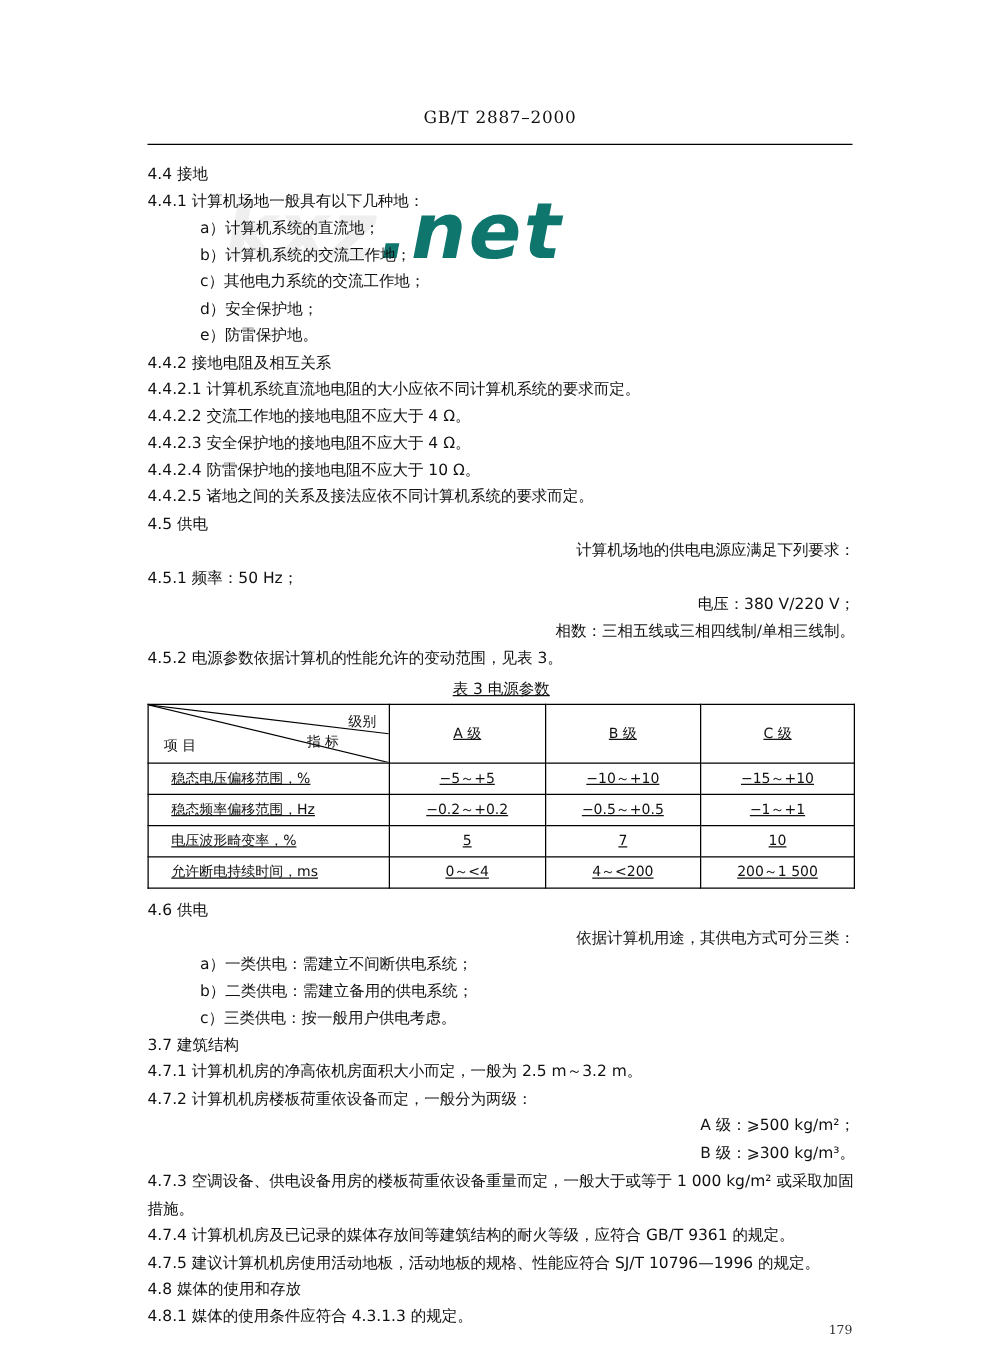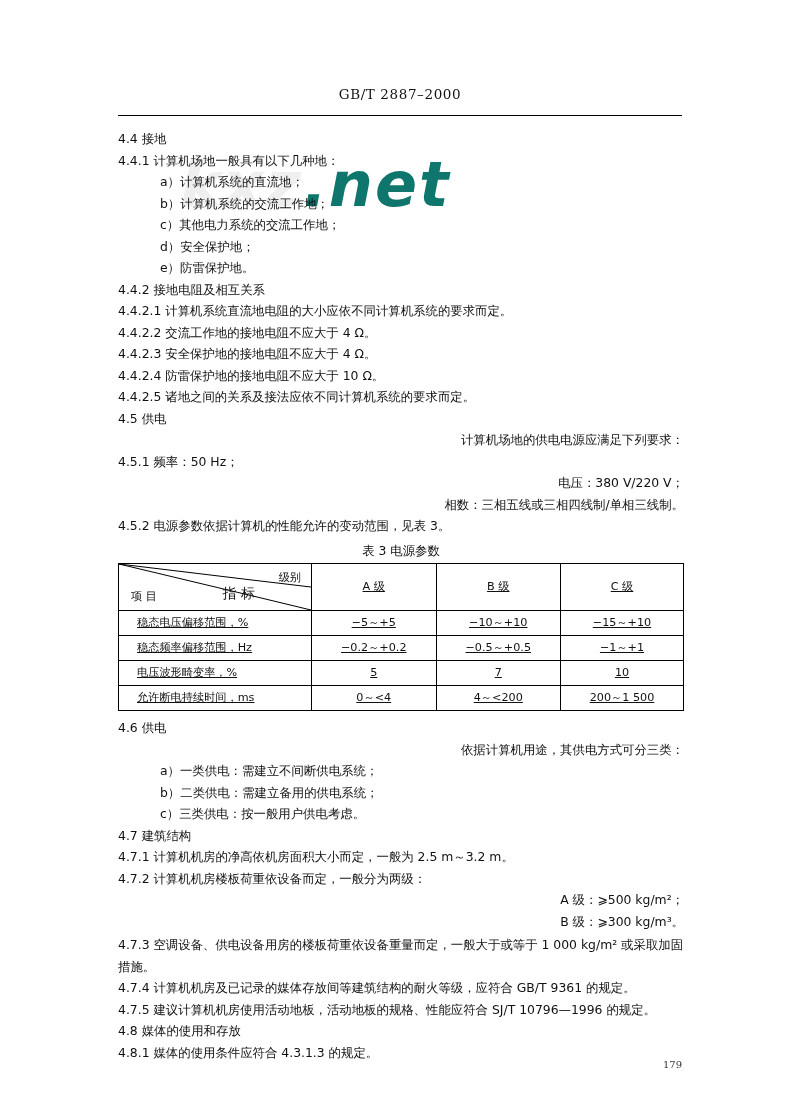--- a/index.html
+++ b/index.html
@@ -63,20 +63,21 @@
   .ind2  { padding-left: 42px; }
   .wrapline {
     white-space: normal;
     line-height: 21.5px;
   }
   .tbl-caption {
     text-align: center;
     font-size: 12.4px;
     margin-top: 3px;
     margin-bottom: 2px;
+    text-decoration: underline;
   }
   
   table.params {
     border-collapse: collapse;
     width: 566px;
     margin: 0 auto;
     font-size: 11.2px;
     text-decoration: underline;
   }
   table.params td, table.params th {
@@ -110,23 +111,23 @@
     font-size: 11.2px;
   }
   .corner .t2 {
     position: absolute;
     left: 12px;
     bottom: 3px;
     font-size: 11.2px;
   }
   .corner .t3 {
     position: absolute;
-    right: 56px;
+    right: 40px;
     top: 19px;
-    font-size: 14px;
+    font-size: 11px;
     text-align: right;
   }
   
   .watermark {
     position: absolute;
     left: 180px;
     top: 148px;
     font-size: 62px;
     font-style: italic;
     font-weight: bold;
@@ -233,21 +234,21 @@
         </tbody>
     </table>
 
     <div class="spacer6"></div>
     <div id="block2">
         <div class="line ind0">4.6  供电</div>
         <div class="line ind1">依据计算机用途，其供电方式可分三类：</div>
         <div class="line ind2">a）一类供电：需建立不间断供电系统；</div>
         <div class="line ind2">b）二类供电：需建立备用的供电系统；</div>
         <div class="line ind2">c）三类供电：按一般用户供电考虑。</div>
-        <div class="line ind0">4.7  建筑结构</div>
+        <div class="line ind0">3.7  建筑结构</div>
         <div class="line ind0">4.7.1  计算机机房的净高依机房面积大小而定，一般为 2.5 m～3.2 m。</div>
         <div class="line ind0">4.7.2  计算机机房楼板荷重依设备而定，一般分为两级：</div>
         <div class="line ind1">A 级：⩾500 kg/m²；</div>
         <div class="line ind1">B 级：⩾300 kg/m³。</div>
       </div>
     <div class="wrapline mt2">4.7.3  空调设备、供电设备用房的楼板荷重依设备重量而定，一般大于或等于 1 000 kg/m² 或采取加固措施。</div>
     <div id="block3">
         <div class="line ind0">4.7.4  计算机机房及已记录的媒体存放间等建筑结构的耐火等级，应符合 GB/T 9361 的规定。</div>
         <div class="line ind0">4.7.5  建议计算机机房使用活动地板，活动地板的规格、性能应符合 SJ/T 10796—1996 的规定。</div>
         <div class="line ind0">4.8  媒体的使用和存放</div>

